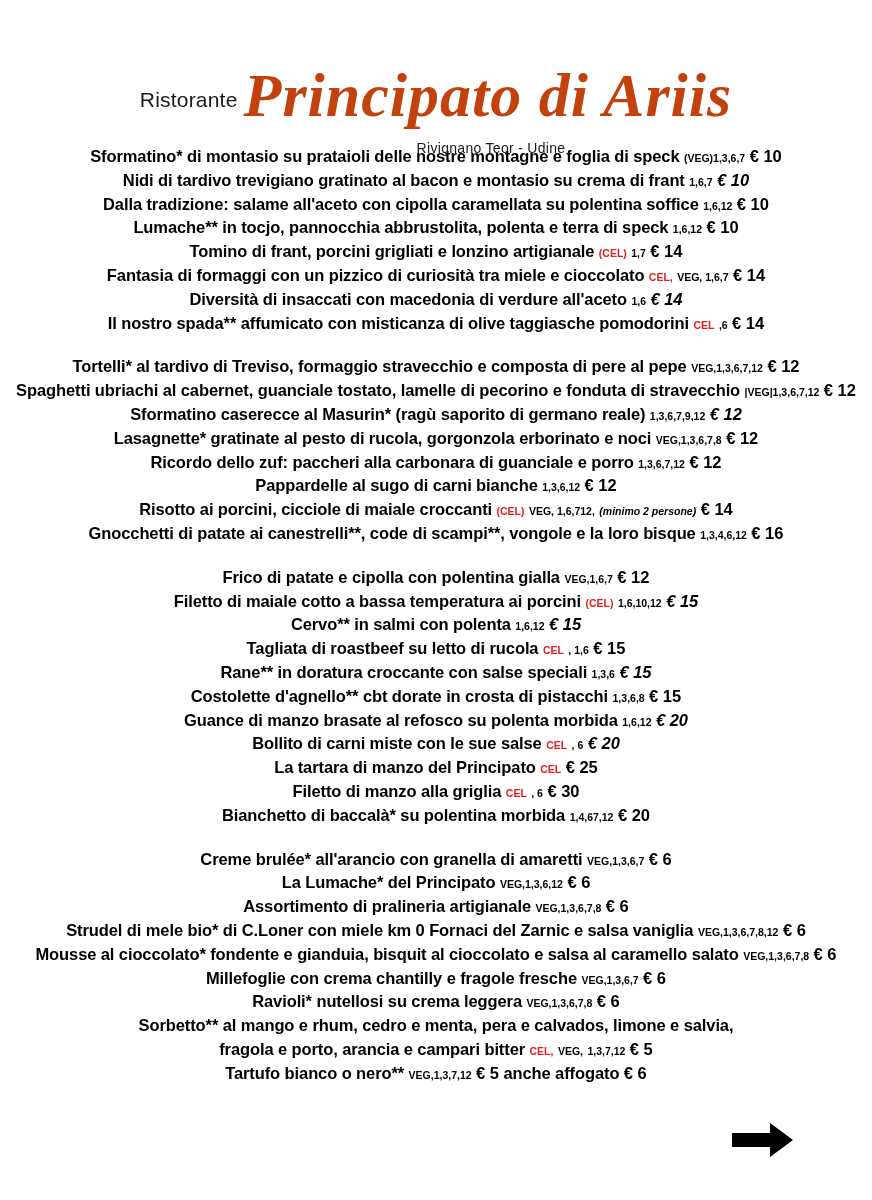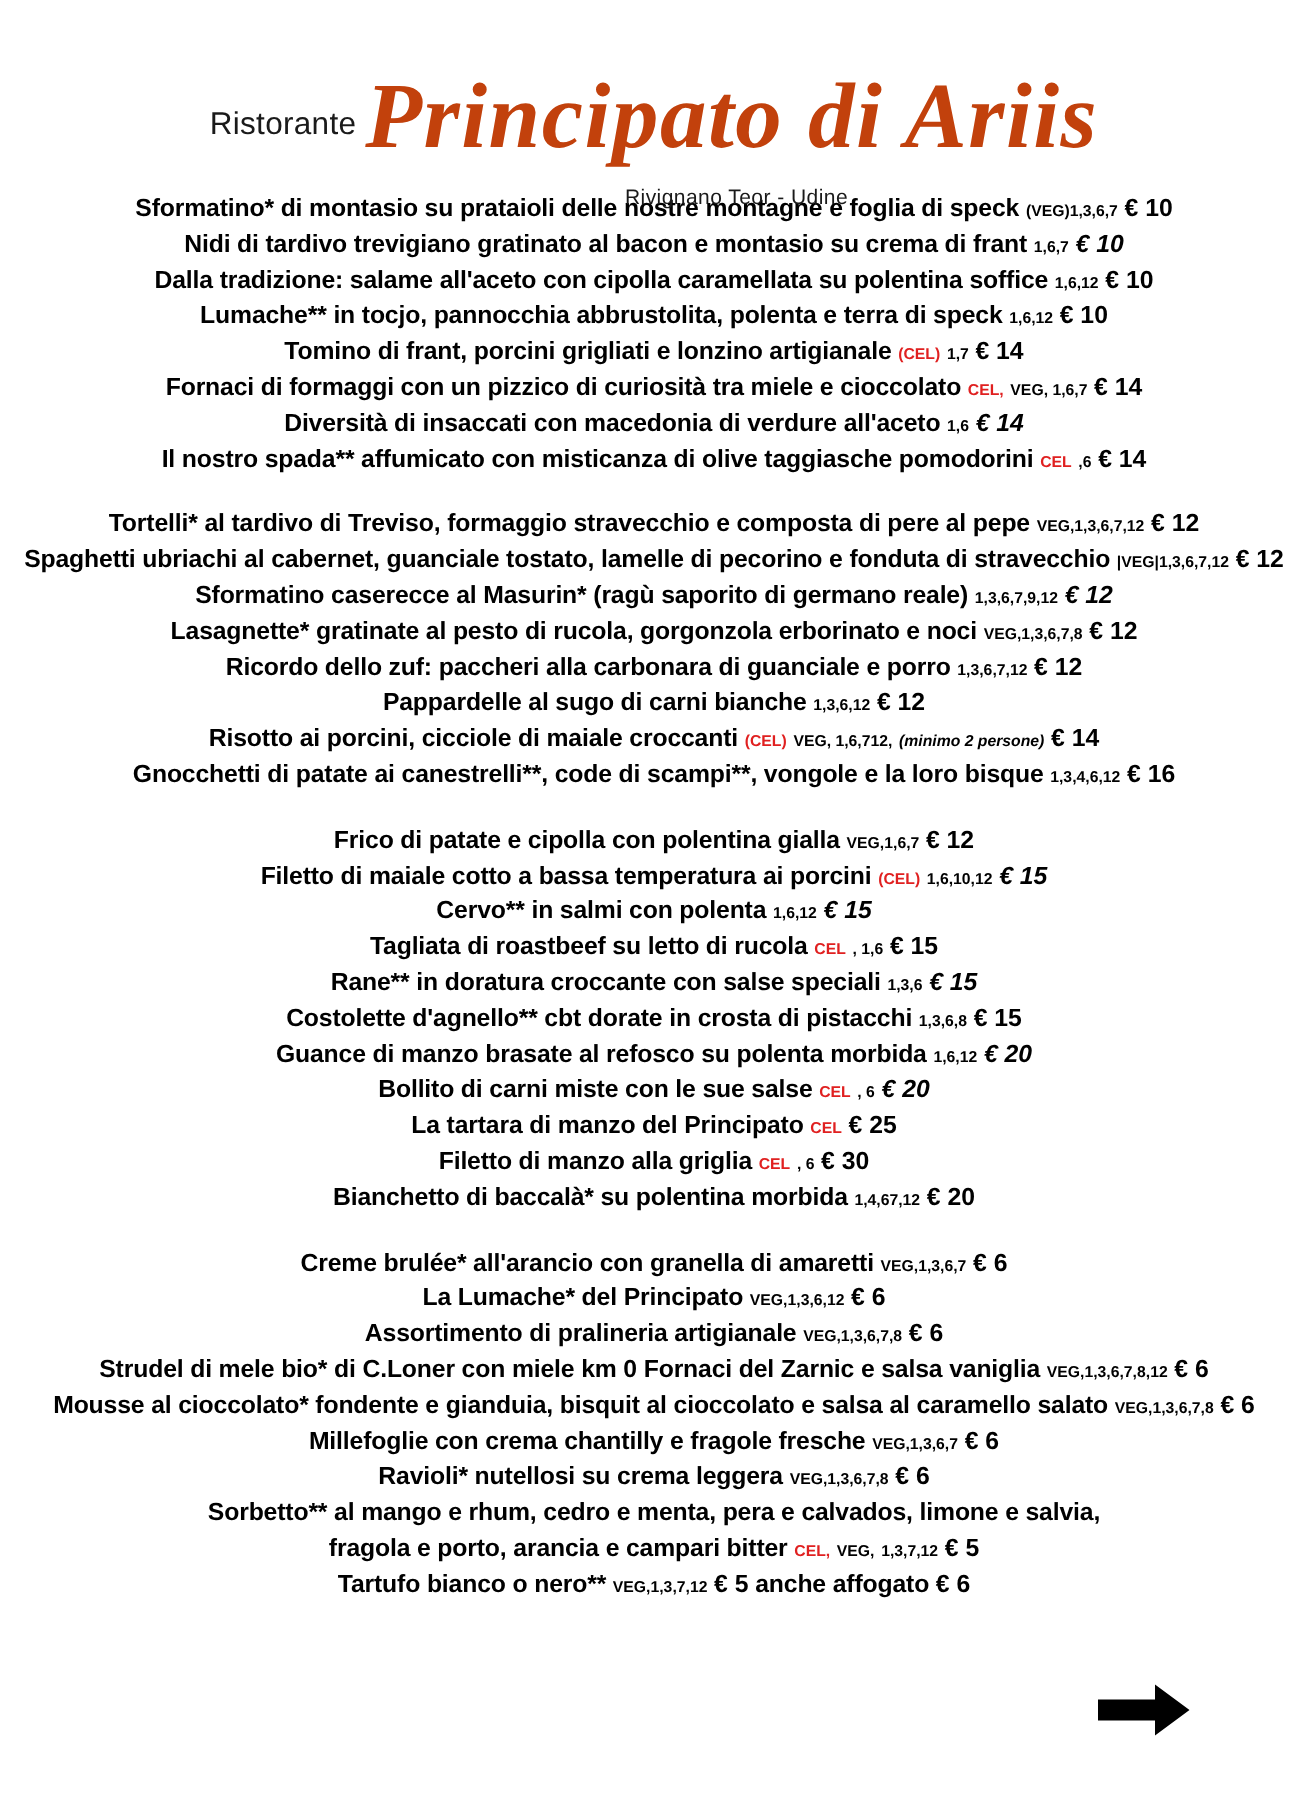--- a/index.html
+++ b/index.html
@@ -13,21 +13,21 @@
     font-family: "Liberation Sans", sans-serif;
     color: #000000;
     overflow: hidden;
     position: relative;
   }
   .page {
     width: 872px;
     height: 1196px;
     position: relative;
     box-sizing: border-box;
-    padding: 0 12px;
+    padding: 17px 12px;
   }
 
   
   .header {
     position: relative;
     height: 108px;
     text-align: center;
   }
   .brand-line {
     display: flex;
@@ -130,21 +130,21 @@
     <div class="brand-sub">Rivignano Teor - Udine</div>
   </div>
 
   <div id="sections-host">
       <div class="section">
         <div class="menu-row"><span class="dish">Sformatino* di montasio su prataioli delle nostre montagne e foglia di speck</span> <span class="allerg">(VEG)1,3,6,7</span> <span class="price">€ 10</span></div>
         <div class="menu-row"><span class="dish">Nidi di tardivo trevigiano gratinato al bacon e montasio su crema di frant</span> <span class="allerg">1,6,7</span> <span class="price-it">€ 10</span></div>
         <div class="menu-row"><span class="dish">Dalla tradizione: salame all'aceto con cipolla caramellata su polentina soffice</span> <span class="allerg">1,6,12</span> <span class="price">€ 10</span></div>
         <div class="menu-row"><span class="dish">Lumache** in tocjo, pannocchia abbrustolita, polenta e terra di speck</span> <span class="allerg">1,6,12</span> <span class="price">€ 10</span></div>
         <div class="menu-row"><span class="dish">Tomino di frant, porcini grigliati e lonzino artigianale</span> <span class="allerg-red">(CEL)</span> <span class="allerg">1,7</span> <span class="price">€ 14</span></div>
-        <div class="menu-row"><span class="dish">Fornaci di formaggi con un pizzico di curiosità tra miele e cioccolato</span> <span class="allerg-red">CEL,</span> <span class="allerg">VEG, 1,6,7</span> <span class="price">€ 14</span></div>
+        <div class="menu-row"><span class="dish">Fantasia di formaggi con un pizzico di curiosità tra miele e cioccolato</span> <span class="allerg-red">CEL,</span> <span class="allerg">VEG, 1,6,7</span> <span class="price">€ 14</span></div>
         <div class="menu-row"><span class="dish">Diversità di insaccati con macedonia di verdure all'aceto</span> <span class="allerg">1,6</span> <span class="price-it">€ 14</span></div>
         <div class="menu-row"><span class="dish">Il nostro spada** affumicato con misticanza di olive taggiasche  pomodorini</span> <span class="allerg-red">CEL</span> <span class="allerg">,6</span> <span class="price">€ 14</span></div>
       </div>
       <div class="section">
         <div class="menu-row"><span class="dish">Tortelli* al tardivo di Treviso, formaggio stravecchio e composta di pere al pepe</span> <span class="allerg">VEG,1,3,6,7,12</span> <span class="price">€ 12</span></div>
         <div class="menu-row"><span class="dish">Spaghetti ubriachi al cabernet, guanciale tostato, lamelle di pecorino e fonduta di stravecchio</span> <span class="allerg">|VEG|1,3,6,7,12</span> <span class="price">€ 12</span></div>
         <div class="menu-row"><span class="dish">Sformatino caserecce al Masurin* (ragù saporito di germano reale)</span> <span class="allerg">1,3,6,7,9,12</span> <span class="price-it">€ 12</span></div>
         <div class="menu-row"><span class="dish">Lasagnette* gratinate al pesto di rucola, gorgonzola erborinato e noci</span> <span class="allerg">VEG,1,3,6,7,8</span> <span class="price">€ 12</span></div>
         <div class="menu-row"><span class="dish">Ricordo dello zuf: paccheri alla carbonara di guanciale e porro</span> <span class="allerg">1,3,6,7,12</span> <span class="price">€ 12</span></div>
         <div class="menu-row"><span class="dish">Pappardelle al sugo di carni bianche</span> <span class="allerg">1,3,6,12</span> <span class="price">€ 12</span></div>

